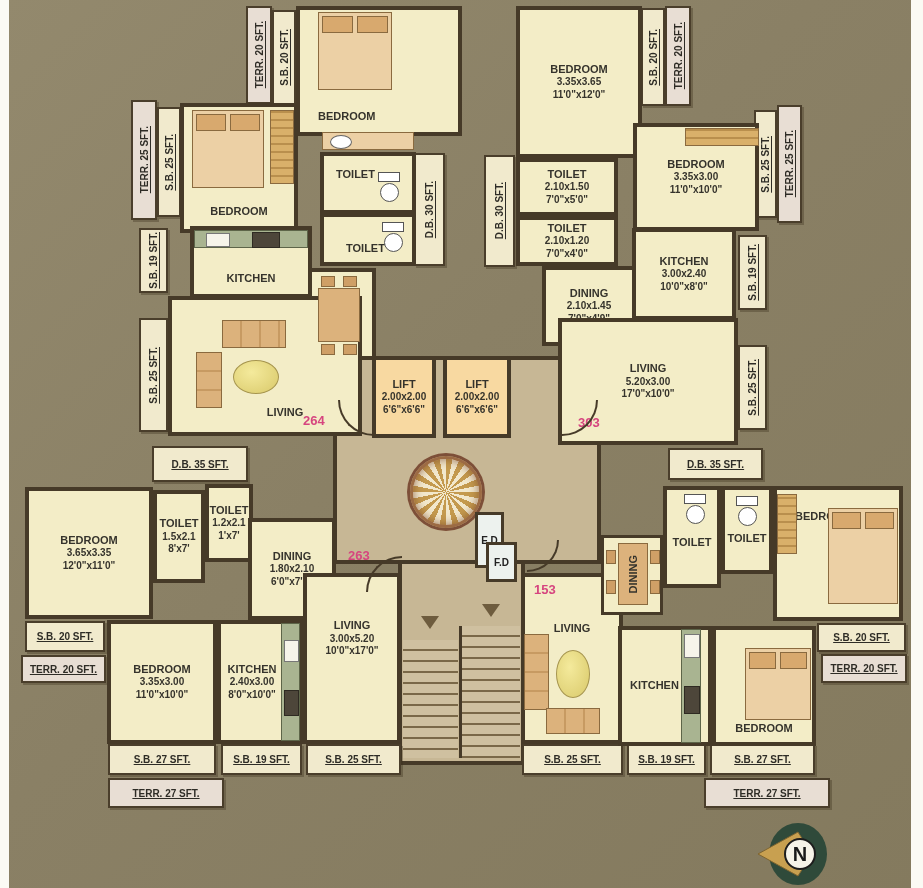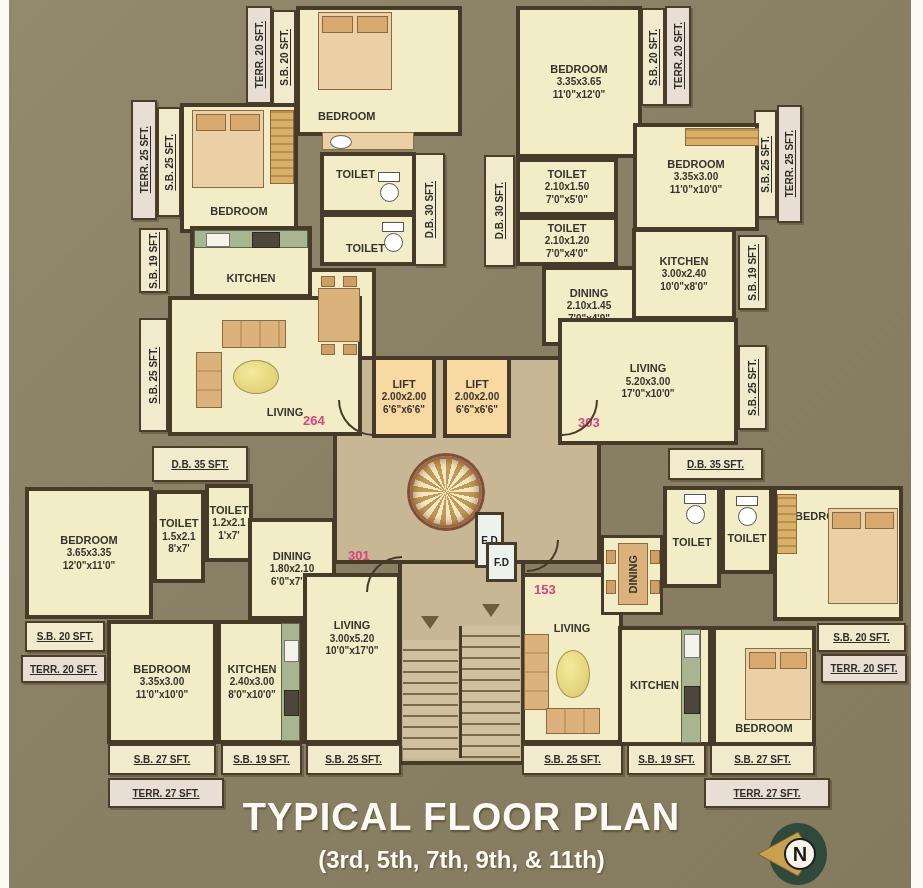--- a/index.html
+++ b/index.html
@@ -350,21 +350,21 @@
   <div class="rose" style="left:410px;top:456px;width:66px;height:66px;"></div>
   <div class="shaftbox" style="left:455px;top:512px;width:29px;height:56px;margin-left:20px;">
       <span>E.D</span>
     </div>
   <div class="shaftbox" style="left:486px;top:542px;width:31px;height:40px;">
       <span>F.D</span>
     </div>
 
   <div class="unum" style="left:303px;top:413px;">264</div>
   <div class="unum" style="left:578px;top:415px;">303</div>
-  <div class="unum" style="left:348px;top:548px;">301</div>
+  <div class="unum" style="left:348px;top:548px;">263</div>
   <div class="unum" style="left:534px;top:582px;">153</div>
 
   <div class="door bl" style="left:338px;top:400px;"></div>
   <div class="door br" style="left:562px;top:400px;"></div>
   <div class="door tl" style="left:366px;top:556px;"></div>
   <div class="door br" style="left:527px;top:540px;width:32px;height:32px;"></div>
 
   <div class="furn bed" style="left:318px;top:12px;width:74px;height:78px;">
     <div class="pillow"></div>
       <div class="pillow"></div>
@@ -426,22 +426,20 @@
   <div class="sink" style="left:684px;top:634px;width:14px;height:22px;"></div>
   <div class="stove" style="left:684px;top:686px;width:14px;height:26px;"></div>
   <div class="sofa vert" style="left:524px;top:634px;width:25px;height:76px;"></div>
   <div class="oval" style="left:556px;top:650px;width:32px;height:46px;"></div>
   <div class="sofa" style="left:546px;top:708px;width:54px;height:26px;"></div>
 
   <div class="counter" style="left:281px;top:623px;width:19px;height:118px;"></div>
   <div class="sink" style="left:284px;top:640px;width:13px;height:20px;"></div>
   <div class="stove" style="left:284px;top:690px;width:13px;height:24px;"></div>
 
-  <div class="title">TYPICAL FLOOR PLAN</div>
-  <div class="subtitle">(3rd, 5th, 7th, 9th, &amp; 11th)</div>
   <svg width="76" height="68" viewBox="0 0 76 68" style="position:absolute;left:754px;top:820px;">
     <ellipse cx="44" cy="34" rx="29" ry="31" fill="#2f4a3a"></ellipse>
     <polygon points="4,34 44,12 58,34 44,56" fill="#c8a050" stroke="#7d6430" stroke-width="1"></polygon>
     <circle cx="46" cy="34" r="15" fill="#f6f3e8" stroke="#1d1d1d" stroke-width="2"></circle>
     <text x="46" y="41" text-anchor="middle" font-family="Liberation Sans, sans-serif" font-size="20" font-weight="bold" fill="#1a1a1a">N</text>
   </svg>
 
 </div>
 
 </body></html>

